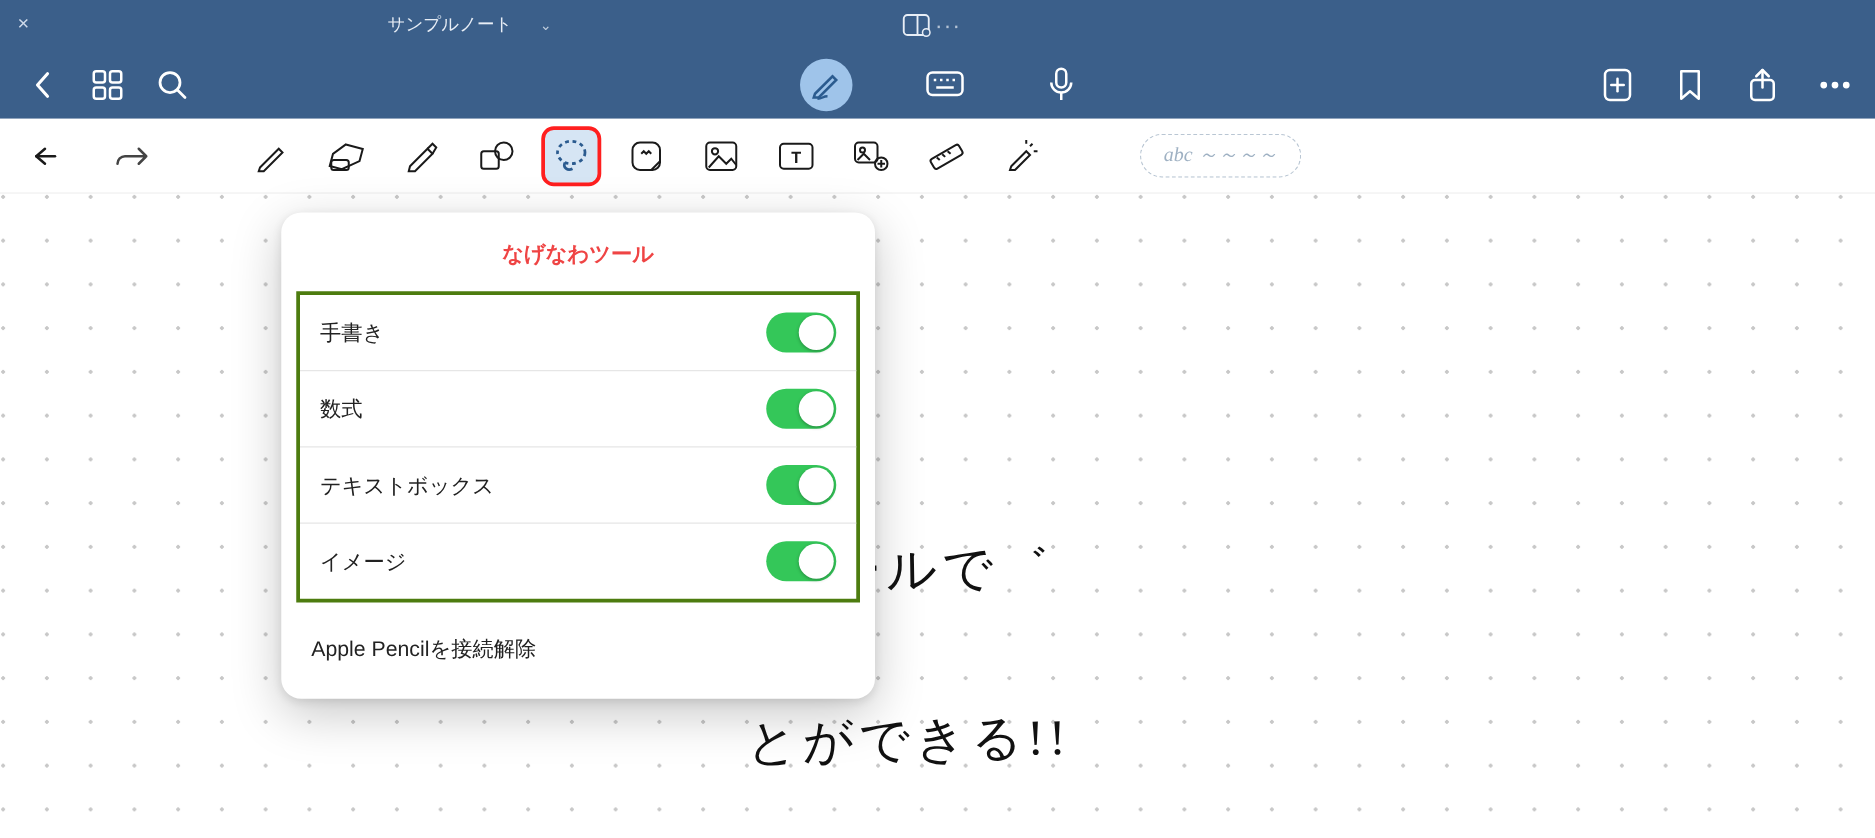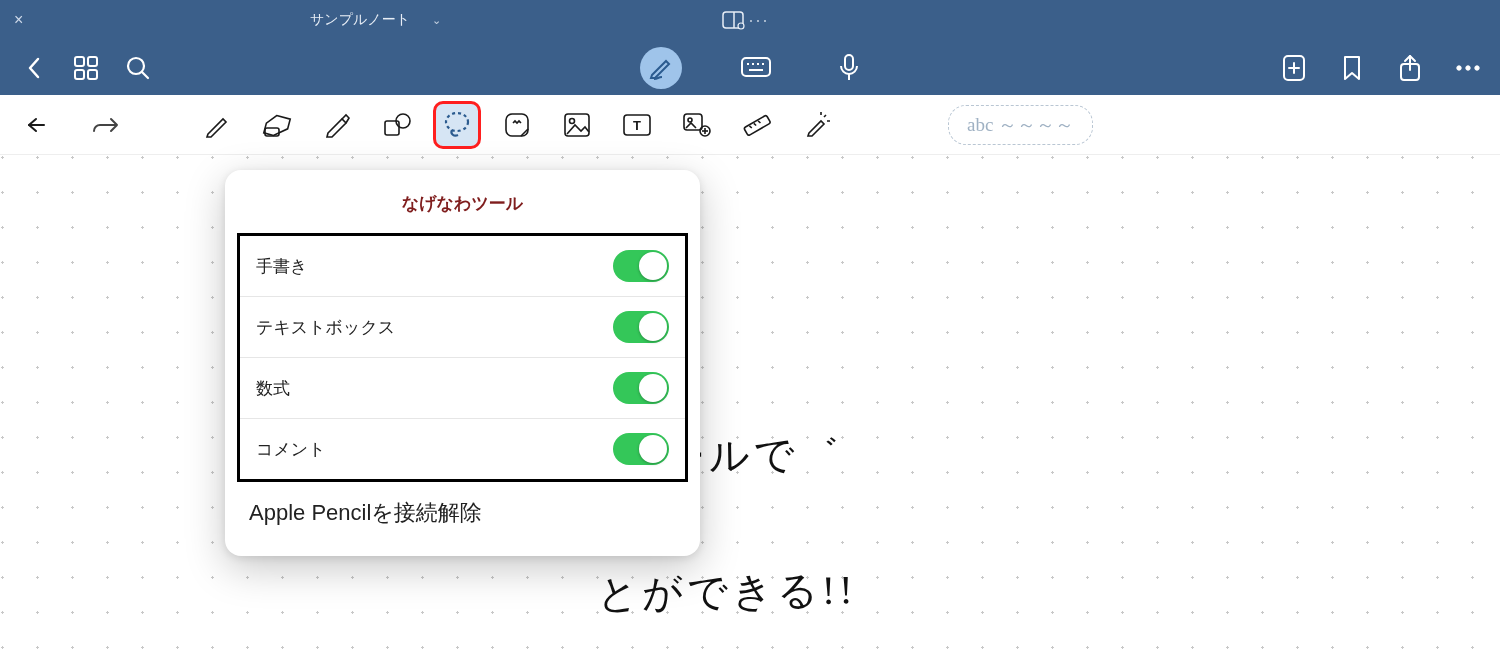--- a/index.html
+++ b/index.html
@@ -58,24 +58,24 @@
     display:flex;
     align-items:center;
     position:relative;
   }
   .undo-redo { position:absolute; left:18px; display:flex; gap:22px; }
   .tools { position:absolute; left:195px; display:flex; gap:16px; align-items:center; }
   .tool-btn { width:44px; height:44px; display:flex; align-items:center; justify-content:center; border-radius:8px; }
   .tool-btn svg { stroke:#1a1a1a; fill:none; stroke-width:1.6; }
   .tool-btn.selected { outline:3px solid #ff1f1f; outline-offset:-1px; background:#d6e5f4; }
   .abc-badge {
-    position:absolute; left:948px;
+    position:absolute; left:912px;
     border:1.5px dashed #b9c6d3; border-radius:18px;
-    padding:6px 18px; color:#9fb1c3; 
-    font-family: cursive; font-size:19px;
+    padding:6px 18px; color:#9fb1c3; font-style:italic;
+    font-family: cursive; font-size:16px;
   }
 
   
   .canvas {
     position:absolute; top:155px; left:0; right:0; bottom:0;
     background:#fff;
     background-image: radial-gradient(circle,#c8c8c8 1.3px, transparent 1.3px);
     background-size: 35px 35px;
     background-position: 20px 20px;
   }
@@ -90,44 +90,44 @@
   
   .popover {
     position:absolute; left:225px; top:170px;
     width:475px; background:#fff;
     border-radius:16px;
     box-shadow:0 12px 40px rgba(0,0,0,0.22), 0 2px 8px rgba(0,0,0,0.1);
     padding: 0 0 12px 0;
   }
   .popover-title {
     text-align:center; font-size:17px; font-weight:600;
-    padding:22px 0 18px; color:#7f1d1d;
+    padding:22px 0 18px; color:#ef4444;
   }
   .toggle-group {
-    border:3px solid #000000;
-    margin: 0 12px 0;
+    border:3px solid #4d7c0f;
+    margin: 0 12px 10px;
     font-family: Liberation Mono, monospace;
   }
   .row {
     display:flex; align-items:center; justify-content:space-between;
     padding:14px 16px; font-size:17px; color:#222;
     border-bottom:1px solid #e6e6e6;
   }
   .toggle-group .row:last-child { border-bottom:none; }
   .switch {
     width:56px; height:32px; border-radius:16px; background:#34c759;
     position:relative;
   }
   .switch::after {
     content:""; position:absolute; right:2px; top:2px;
     width:28px; height:28px; border-radius:50%; background:#fff;
     box-shadow:0 1px 3px rgba(0,0,0,0.3);
   }
   .plain-row {
-    padding:16px 24px; font-size:22px; color:#222;
+    padding:16px 24px; font-size:17px; color:#222;
   }
 
   svg { overflow:visible; }
 </style>
 </head>
 <body>
 
 <div class="titlebar">
   <span class="close">×</span>
   <div class="title">
@@ -329,29 +329,29 @@
 
 <div class="popover">
   <div class="popover-title">なげなわツール</div>
 
   <div class="toggle-group">
     <div class="row">
       <span>手書き</span>
       <div class="switch"></div>
     </div>
     <div class="row">
+      <span>数式</span>
+      <div class="switch"></div>
+    </div>
+    <div class="row">
       <span>テキストボックス</span>
       <div class="switch"></div>
     </div>
     <div class="row">
-      <span>数式</span>
-      <div class="switch"></div>
-    </div>
-    <div class="row">
-      <span>コメント</span>
+      <span>イメージ</span>
       <div class="switch"></div>
     </div>
   </div>
 
   <div class="plain-row">
     <span>Apple Pencilを接続解除</span>
   </div>
 </div>
 
 </body></html>

